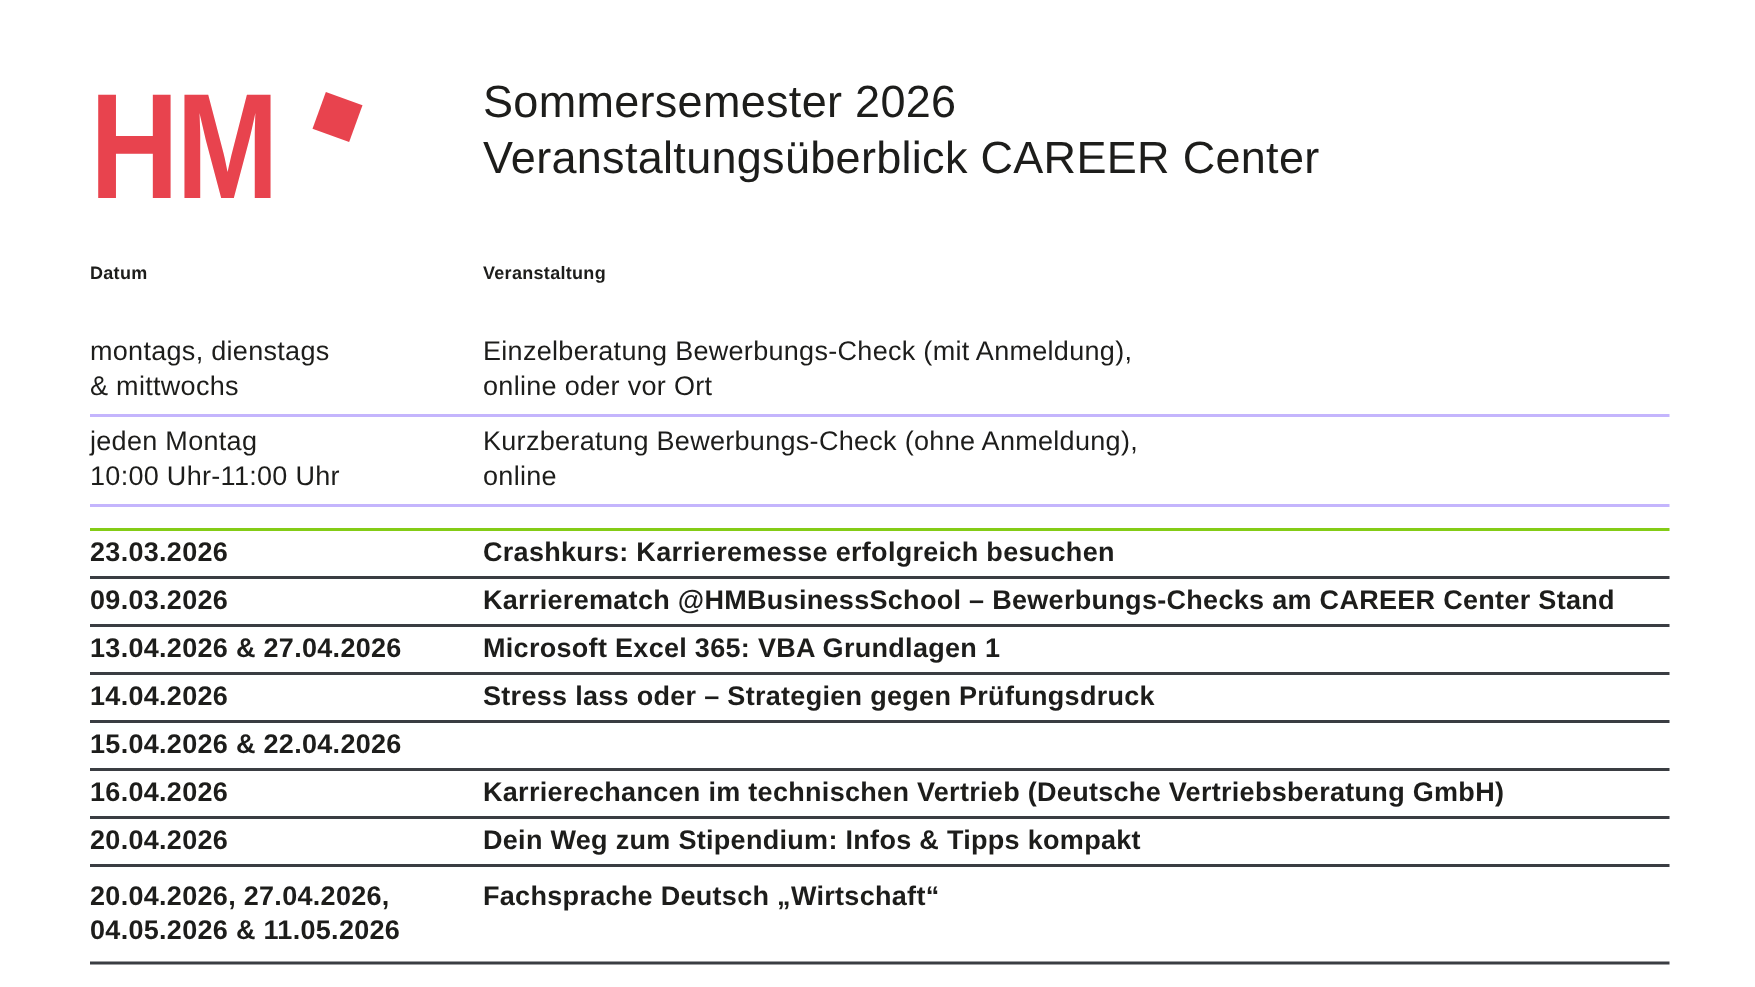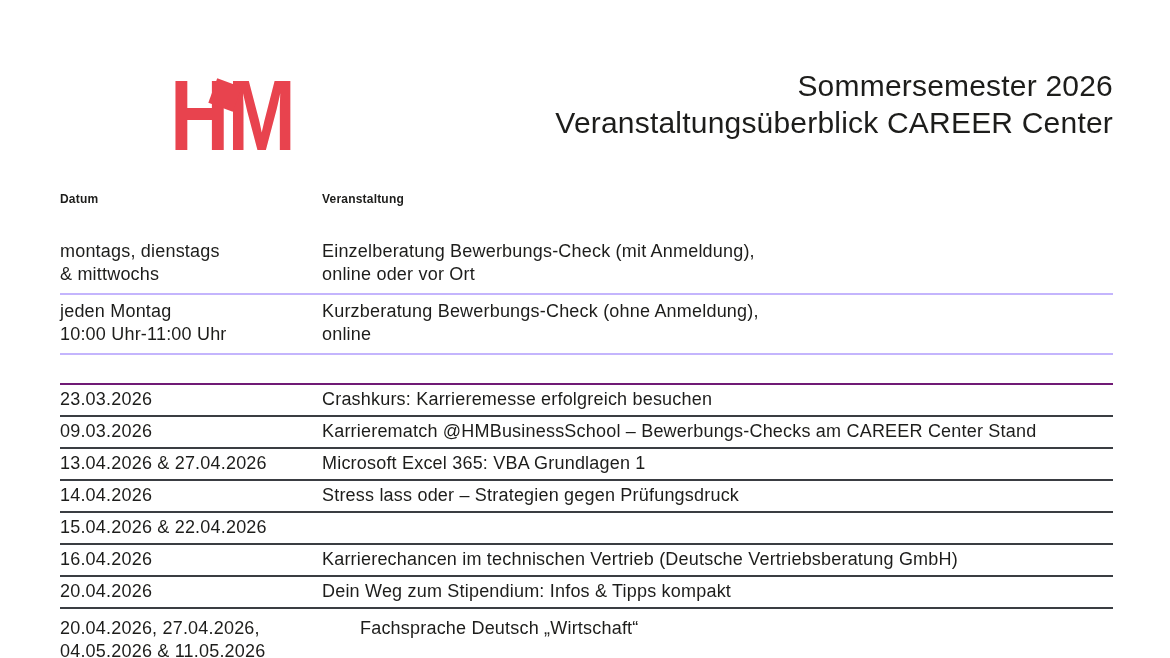--- a/index.html
+++ b/index.html
@@ -15,22 +15,21 @@
   .content {
     position: absolute;
     left: 60px;
     top: 0;
     width: 1053px;
   }
   
   .brand-row {
     display: grid;
     grid-template-columns: 262px 1fr;
-    padding-top: 65px;
-    text-align: right;
+    padding-top: 48px;
   }
   .hm-logo {
     position: relative;
     width: 262px;
     height: 100px;
   }
   .hm-letters {
     display: inline-block;
     font-size: 100px;
     line-height: 100px;
@@ -76,30 +75,30 @@
   .cell {
     white-space: pre-line;
   }
   .date-cell { padding-right: 12px; }
   .section-recurring { margin-top: 24px; }
   .section-recurring .row {
     padding: 5px 0 7px;
     border-bottom: 2px solid #c4b5fd;
   }
   .section-events {
-    margin-top: 28px;
-    border-top: 2px solid #701a75;
+    margin-top: 14px;
+    border-top: 2px solid #84cc16;
+    font-weight: bold;
   }
   .section-events .row {
     padding: 3px 0 4px;
     border-bottom: 2px solid #3a3d42;
   }
   .section-events .row:last-child {
     padding: 8px 0 9px;
-    gap: 38px;
   }
 </style>
 </head>
 <body>
 
 <div class="content">
 
   <div class="brand-row">
     <div class="hm-logo">
       <span class="hm-letters">HM</span>

